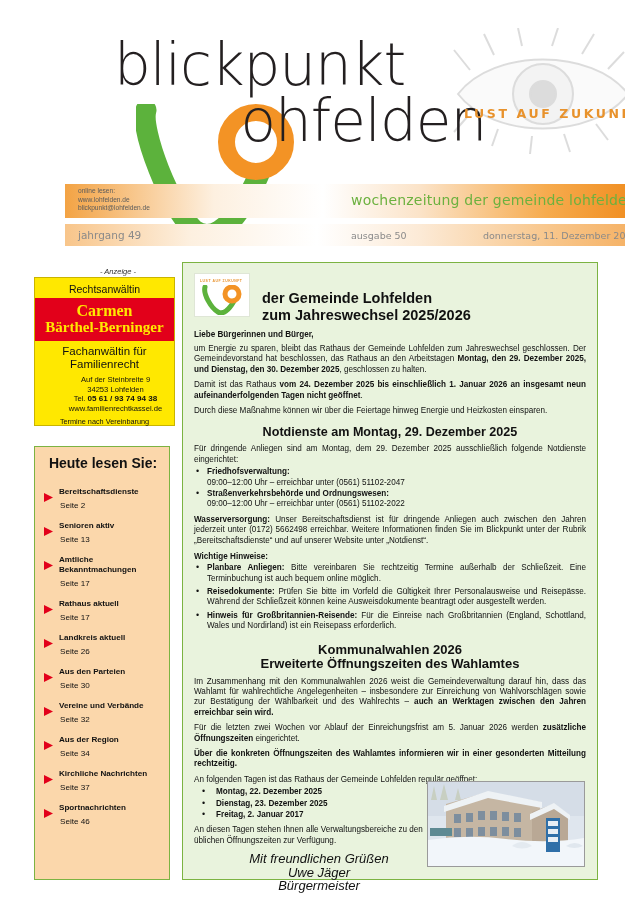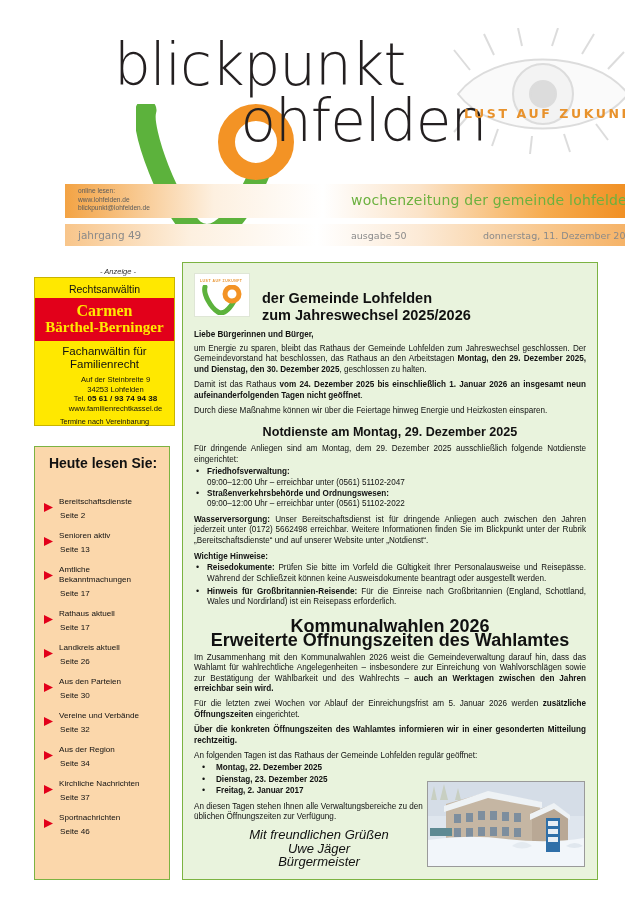--- a/index.html
+++ b/index.html
@@ -43,37 +43,37 @@
   .ad-red div{color:#ffe800;font-weight:bold;font-family:"Liberation Serif","DejaVu Serif",serif;}
   .ad-name1{font-size:16px;line-height:17px;}
   .ad-name2{font-size:15px;line-height:17px;}
   .ad-l2{font-size:11.5px;line-height:13px;margin-top:4px;color:#111;}
   .ad-sm{font-size:7.6px;line-height:9.6px;margin-top:4px;color:#111;padding-left:22px;}
   .ad-sm b{font-size:8.1px;}
   .ad-last{font-size:7.3px;margin-top:4px;color:#111;}
 
   .toc{position:absolute;left:34px;top:446px;width:136px;height:434px;background:#fbd7ab;
        border:1px solid #7cb342;box-sizing:border-box;padding:8px 6px 0 8px;}
-  .toc h2{margin:0 0 26px 0;font-size:14px;text-align:center;color:#111;font-weight:bold;}
-  .toc-item{display:flex;align-items:flex-start;margin-bottom:4px;}
+  .toc h2{margin:0 0 16px 0;font-size:14px;text-align:center;color:#111;font-weight:bold;}
+  .toc-item{display:flex;align-items:flex-start;margin-bottom:4px;font-weight:bold;}
   .arrow{width:9px;height:9px;flex:0 0 9px;margin:1px 6px 0 1px;}
   .toc-lbl{font-size:8.1px;line-height:10px;color:#111;}
   .toc-pg{font-size:8.1px;margin:0 0 11px 17px;color:#111;}
 
   
   .article{position:absolute;left:182px;top:262px;width:416px;height:618px;
            background:#e9f3dd;border:1px solid #7cb342;box-sizing:border-box;padding:8px 11px;}
   .alogo{float:left;width:56px;height:44px;background:#fff;border:1px solid #dfe6d6;
          margin:2px 12px 2px 0;position:relative;box-sizing:border-box;}
   .alogo .lz{position:absolute;left:5px;top:5px;font-size:3.4px;letter-spacing:.55px;color:#e8922c;font-weight:bold;}
   h1.headline{margin:0;font-size:14.5px;line-height:17px;font-weight:bold;color:#111;padding-top:2px;}
   .p{font-size:8.15px;line-height:10.4px;margin:5px 0 0 0;text-align:justify;color:#111;}
   .p.nj{text-align:left;}
   h3.sec{margin:9px 0 3px 0;font-size:12.6px;text-align:center;font-weight:bold;color:#111;}
-  h3.sec2{margin:11px 0 0 0;font-size:18px;text-align:center;font-weight:bold;color:#111;line-height:14.5px;}
+  h3.sec2{margin:11px 0 0 0;font-size:13px;text-align:center;font-weight:bold;color:#111;line-height:14.5px;}
   .lbl{font-size:8.15px;font-weight:bold;margin:6px 0 2px 0;color:#111;}
   ul.bl{margin:2px 0 0 0;padding:0;list-style:none;}
   ul.bl li{font-size:8.15px;line-height:10.4px;padding-left:13px;position:relative;
            margin-bottom:1px;text-align:justify;color:#111;}
   ul.bl li:before{content:"\2022";position:absolute;left:2px;top:-1px;font-size:9px;}
   ul.dl li{padding-left:22px;}
   ul.dl li:before{left:8px;}
   .photo{position:absolute;right:12px;top:518px;width:156px;height:84px;
          border:1px solid #9a9a9a;overflow:hidden;background:#dfe7ee;}
   .sig{text-align:center;font-size:13px;font-style:italic;line-height:13.5px;color:#111;
@@ -251,20 +251,21 @@
 
   <ul class="bl" id="notdienste-list">
       <li><b>Friedhofsverwaltung:</b><br><span>09:00–12:00 Uhr – erreichbar unter (0561) 51102-2047</span></li>
       <li><b>Straßenverkehrsbehörde und Ordnungswesen:</b><br><span>09:00–12:00 Uhr – erreichbar unter (0561) 51102-2022</span></li>
     </ul>
 
   <p class="p"><b>Wasserversorgung:</b><span> Unser Bereitschaftsdienst ist für dringende Anliegen auch zwischen den Jahren jederzeit unter (0172) 5662498 erreichbar. Weitere Informationen finden Sie im Blickpunkt unter der Rubrik „Bereitschaftsdienste“ und auf unserer Website unter „Notdienst“.</span></p>
 
   <div class="lbl">Wichtige Hinweise:</div>
   <ul class="bl" id="hinweise-list">
+      <li style="margin-bottom: 3px;"><b>Planbare Anliegen:</b><span> Bitte vereinbaren Sie rechtzeitig Termine außerhalb der Schließzeit. Eine Terminbuchung ist auch bequem online möglich.</span></li>
       <li style="margin-bottom: 3px;"><b>Reisedokumente:</b><span> Prüfen Sie bitte im Vorfeld die Gültigkeit Ihrer Personalausweise und Reisepässe. Während der Schließzeit können keine Ausweisdokumente beantragt oder ausgestellt werden.</span></li>
       <li style="margin-bottom: 3px;"><b>Hinweis für Großbritannien-Reisende:</b><span> Für die Einreise nach Großbritannien (England, Schottland, Wales und Nordirland) ist ein Reisepass erforderlich.</span></li>
     </ul>
 
   <h3 class="sec2">
     <span>Kommunalwahlen 2026</span><br>
     <span>Erweiterte Öffnungszeiten des Wahlamtes</span>
   </h3>
 
   <p class="p"><span>Im Zusammenhang mit den Kommunalwahlen 2026 weist die Gemeindeverwaltung darauf hin, dass das Wahlamt für wahlrechtliche Angelegenheiten – insbesondere zur Einreichung von Wahlvorschlägen sowie zur Bestätigung der Wählbarkeit und des Wahlrechts – </span><b>auch an Werktagen zwischen den Jahren erreichbar sein wird.</b></p>

